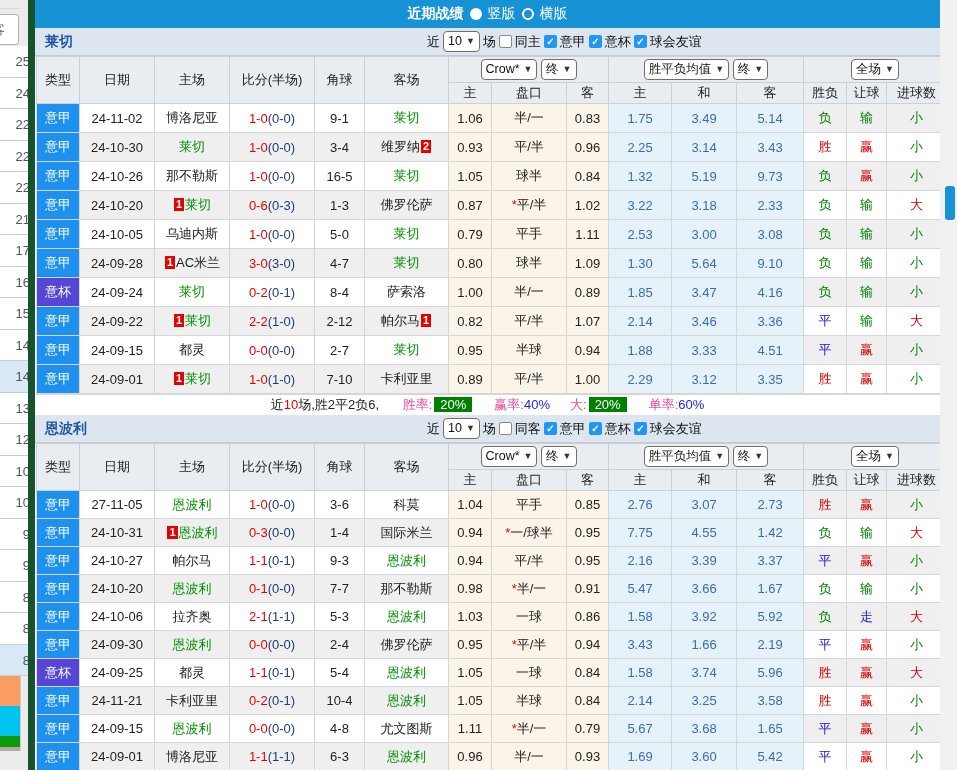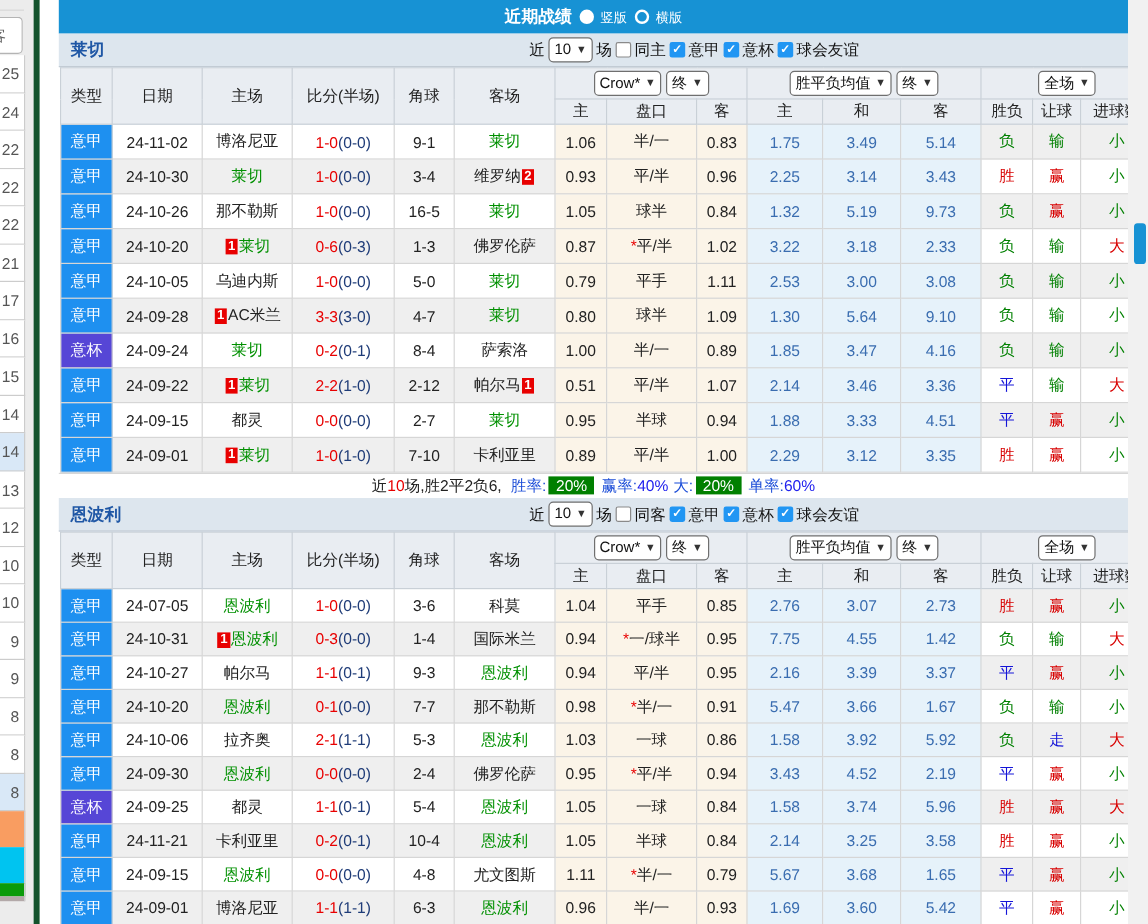--- a/index.html
+++ b/index.html
@@ -6,41 +6,41 @@
   body{width:957px;height:770px;overflow:hidden;position:relative;background:#fff;
        font-family:"Liberation Sans",sans-serif;font-size:13px;color:#222;}
 
   
   .sidebar{position:absolute;left:0;top:0;width:28px;height:770px;background:#ececec;}
   .sidebar .spacer{height:8px;border-bottom:1px solid #d8d8d8;width:20px;}
   .topbox{position:absolute;top:14px;left:0;width:18px;height:29px;background:#fff;
           border:1px solid #b4b4b4;border-left:none;border-radius:0 4px 4px 0;
           overflow:hidden;line-height:29px;color:#666;}
   .topbox span{display:inline-block;margin-left:-8px;}
-  .side-cells{position:absolute;top:46px;left:0;width:21px;}
+  .side-cells{position:absolute;top:46px;left:0;width:35px;}
   .side-cell{height:31.5px;line-height:31.5px;background:#fff;border-bottom:1px solid #ccc;
              border-right:1px solid #ccc;text-align:right;padding-right:4px;box-sizing:border-box;
              color:#555;font-size:13px;}
   .side-cell.hl{background:#d9e8f7;}
   .side-block{width:21px;border-right:1px solid #ccc;box-sizing:border-box;}
 
   
   .vscroll{position:absolute;right:0;top:0;width:17px;height:770px;background:#f1f1f1;}
   .vthumb{position:absolute;right:2px;top:186px;width:10px;height:34px;border-radius:3px;
           background:var(--titlebar-bg,#1d88d0);}
 
   
   .panel{position:absolute;left:28px;top:0;width:912px;height:770px;background:#fff;
-         border-left:5px solid #14532d;box-sizing:border-box;padding-left:16px;}
+         border-left:7px solid #14532d;box-sizing:border-box;}
   .titlebar{height:28px;background:var(--titlebar-bg,#1792d4);display:flex;align-items:center;
             justify-content:center;color:#fff;gap:6px;}
   .titlebar .t{font-weight:bold;font-size:14px;}
   .radio-dot{display:inline-block;width:12px;height:12px;border-radius:50%;background:#fff;}
   .radio-ring{display:inline-block;width:8px;height:8px;border-radius:50%;border:2px solid #fff;}
-  .titlebar .rl{font-size:11px;}
+  .titlebar .rl{font-size:14px;}
 
   .sec-header{position:relative;height:27px;background:#dde6ee;border-bottom:1px solid #c2cbd4;
               display:flex;align-items:center;}
   .team-name{font-weight:bold;color:#1f57a5;font-size:14px;margin-left:10px;}
   .filters{position:absolute;left:392px;top:0;height:27px;display:flex;align-items:center;gap:3px;
            white-space:nowrap;color:#111;}
   .chip{display:inline-flex;align-items:center;background:#fff;border:1px solid #6f6f6f;
         border-radius:4px;padding:0 4px;height:19px;line-height:19px;font-size:12.5px;color:#111;}
   .chip .chev{font-size:9px;margin-left:4px;color:#333;}
   .cb{display:inline-block;width:13px;height:13px;box-sizing:border-box;border-radius:2px;
@@ -74,21 +74,21 @@
   .sc-full{color:var(--score-full,#e80000);}
   .sc-half{color:var(--score-half,#1f3c78);}
   .star{color:#e80000;}
   .r-red{color:#d80000;}
   .r-blue{color:#1414d8;}
   .r-green{color:#008000;}
 
   .summary{height:20px;line-height:20px;text-align:center;background:#fff;white-space:nowrap;
            border-top:1px solid #d6d6d6;}
   .summary .num-red{color:#e80000;}
-  .summary .lbl{color:#1d4ed8;margin-left:4px;}
+  .summary .lbl{color:#ec4899;margin-left:20px;}
   .summary .badge-green{background:var(--summary-badge-green,#008000);color:#fff;padding:0 6px;margin:0 2px;}
   .summary .text-blue{color:var(--summary-blue,#2222ee);}
 </style>
 </head>
 <body>
 
 <div class="sidebar">
   <div class="spacer"></div>
   <div class="topbox"><span>客</span></div>
   <div class="side-cells" id="side-cells">
@@ -297,21 +297,21 @@
             <td class="c-mean">3.00</td>
             <td class="c-mean">3.08</td>
             <td class="c-res r-green">负</td>
             <td class="c-res r-green">输</td>
             <td class="c-res r-green">小</td>
           </tr>
           <tr class="mrow">
             <td class="c-type lg-serie">意甲</td>
             <td class="c-date">24-09-28</td>
             <td class="c-home"><span class="rankbadge">1</span><span>AC米兰</span></td>
-            <td class="c-score"><span class="sc-full">3-3</span><span class="sc-half">(3-0)</span></td>
+            <td class="c-score"><span class="sc-full">3-0</span><span class="sc-half">(3-0)</span></td>
             <td class="c-corner">4-7</td>
             <td class="c-away"><span class="focus">莱切</span></td>
             <td class="c-crow">0.80</td>
             <td class="c-crow"><span>球半</span></td>
             <td class="c-crow">1.09</td>
             <td class="c-mean">1.30</td>
             <td class="c-mean">5.64</td>
             <td class="c-mean">9.10</td>
             <td class="c-res r-green">负</td>
             <td class="c-res r-green">输</td>
@@ -334,21 +334,21 @@
             <td class="c-res r-green">输</td>
             <td class="c-res r-green">小</td>
           </tr>
           <tr class="mrow">
             <td class="c-type lg-serie">意甲</td>
             <td class="c-date">24-09-22</td>
             <td class="c-home"><span class="rankbadge">1</span><span class="focus">莱切</span></td>
             <td class="c-score"><span class="sc-full">2-2</span><span class="sc-half">(1-0)</span></td>
             <td class="c-corner">2-12</td>
             <td class="c-away"><span>帕尔马</span><span class="rankbadge">1</span></td>
-            <td class="c-crow">0.51</td>
+            <td class="c-crow">0.82</td>
             <td class="c-crow"><span>平/半</span></td>
             <td class="c-crow">1.07</td>
             <td class="c-mean">2.14</td>
             <td class="c-mean">3.46</td>
             <td class="c-mean">3.36</td>
             <td class="c-res r-blue">平</td>
             <td class="c-res r-green">输</td>
             <td class="c-res r-red">大</td>
           </tr>
           <tr class="mrow">
@@ -471,21 +471,21 @@
           <th>和</th>
           <th>客</th>
           <th>胜负</th>
           <th>让球</th>
           <th>进球数</th>
         </tr>
       </thead>
       <tbody>
           <tr class="mrow">
             <td class="c-type lg-serie">意甲</td>
-            <td class="c-date">24-07-05</td>
+            <td class="c-date">27-11-05</td>
             <td class="c-home"><span class="focus">恩波利</span></td>
             <td class="c-score"><span class="sc-full">1-0</span><span class="sc-half">(0-0)</span></td>
             <td class="c-corner">3-6</td>
             <td class="c-away"><span>科莫</span></td>
             <td class="c-crow">1.04</td>
             <td class="c-crow"><span>平手</span></td>
             <td class="c-crow">0.85</td>
             <td class="c-mean">2.76</td>
             <td class="c-mean">3.07</td>
             <td class="c-mean">2.73</td>
@@ -565,21 +565,21 @@
             <td class="c-type lg-serie">意甲</td>
             <td class="c-date">24-09-30</td>
             <td class="c-home"><span class="focus">恩波利</span></td>
             <td class="c-score"><span class="sc-full">0-0</span><span class="sc-half">(0-0)</span></td>
             <td class="c-corner">2-4</td>
             <td class="c-away"><span>佛罗伦萨</span></td>
             <td class="c-crow">0.95</td>
             <td class="c-crow"><span class="star">*</span><span>平/半</span></td>
             <td class="c-crow">0.94</td>
             <td class="c-mean">3.43</td>
-            <td class="c-mean">4.52</td>
+            <td class="c-mean">1.66</td>
             <td class="c-mean">2.19</td>
             <td class="c-res r-blue">平</td>
             <td class="c-res r-red">赢</td>
             <td class="c-res r-green">小</td>
           </tr>
           <tr class="mrow">
             <td class="c-type lg-cup">意杯</td>
             <td class="c-date">24-09-25</td>
             <td class="c-home"><span>都灵</span></td>
             <td class="c-score"><span class="sc-full">1-1</span><span class="sc-half">(0-1)</span></td>

